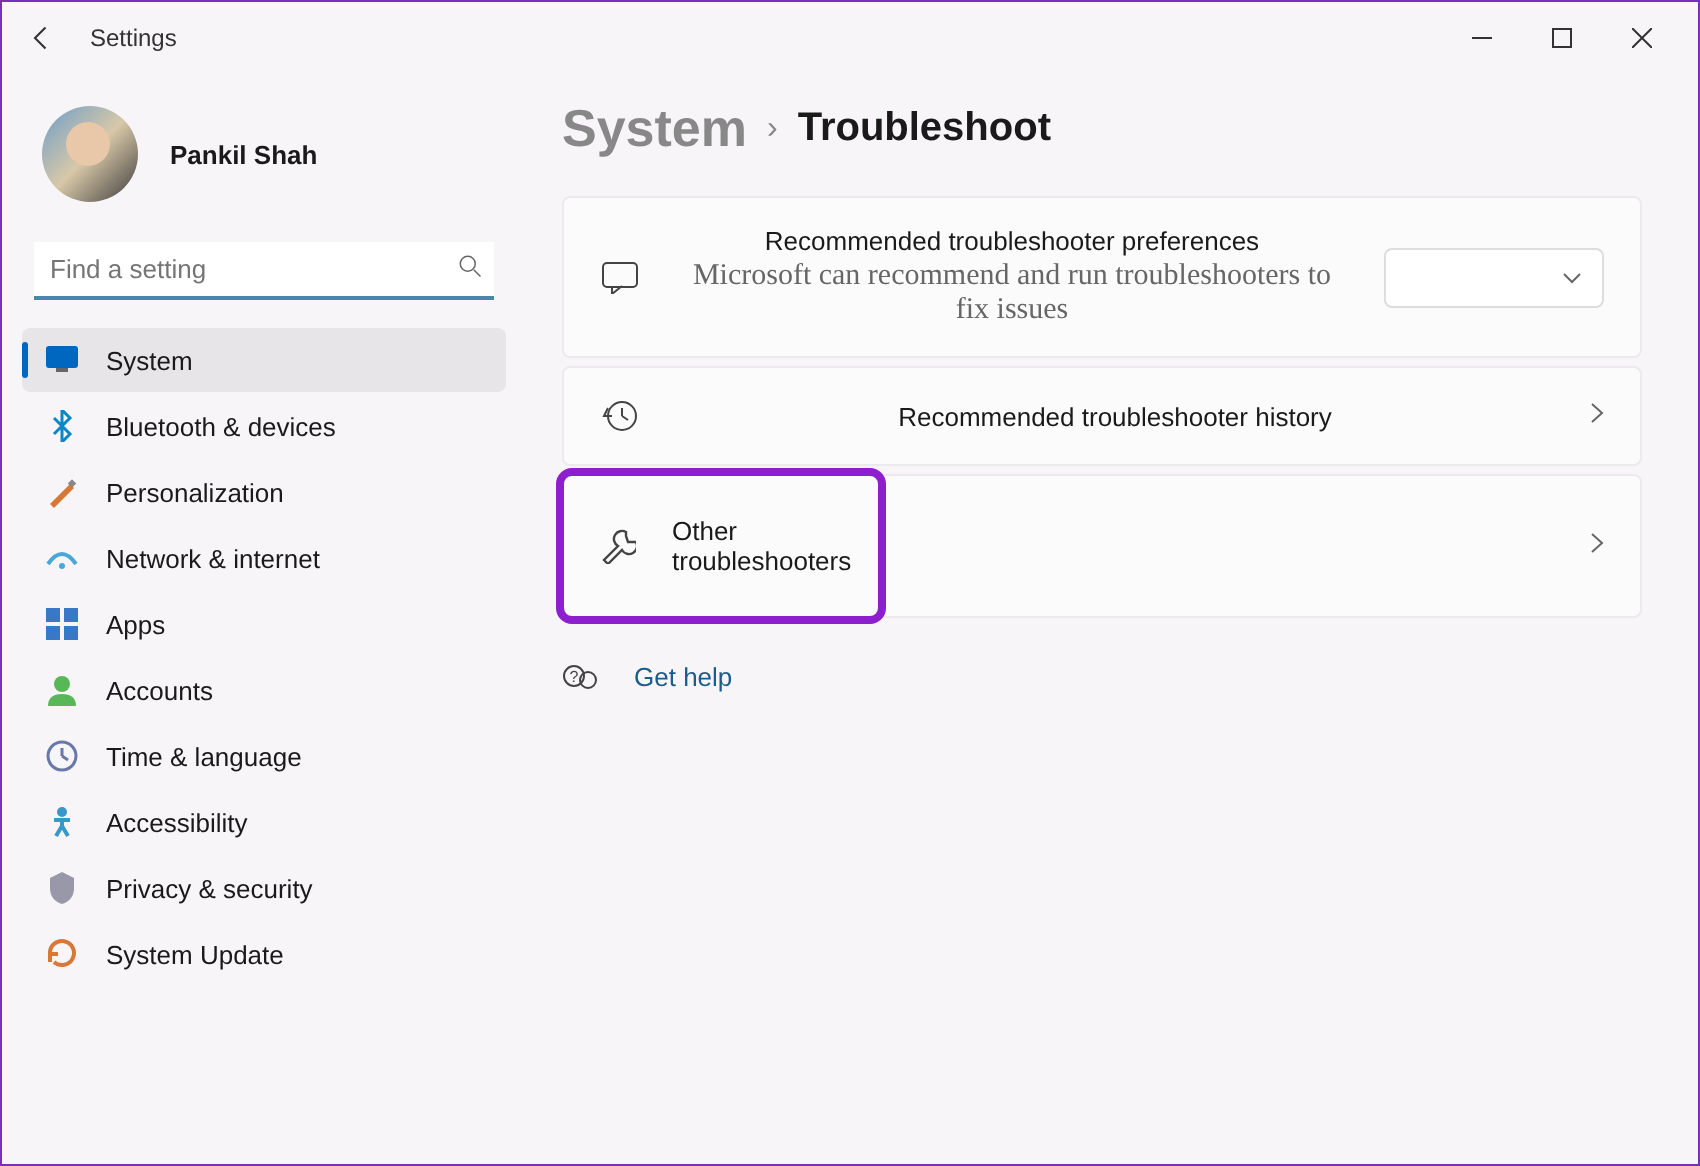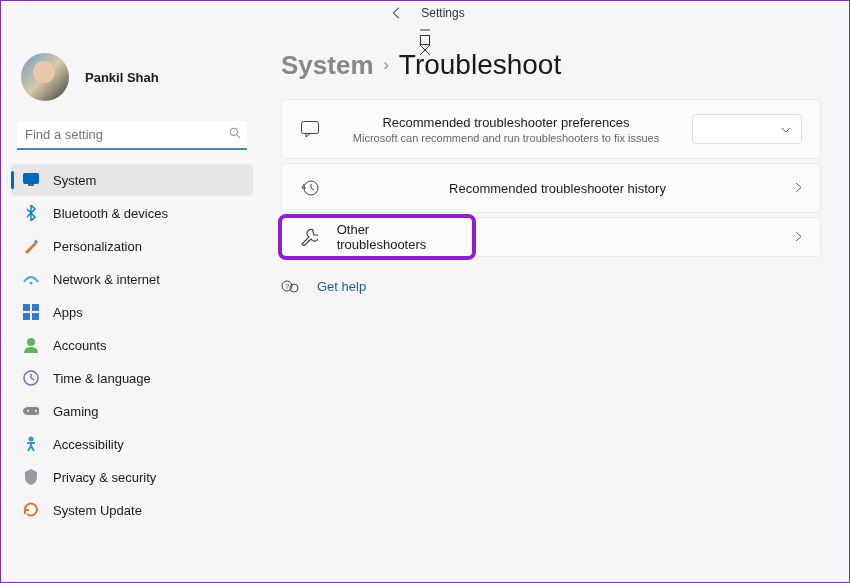--- a/index.html
+++ b/index.html
@@ -1,18 +1,18 @@
 <!DOCTYPE html>
 <html><head>
 <meta charset="utf-8">
 <style>
   * { box-sizing: border-box; margin: 0; padding: 0; font-family: "Segoe UI", -apple-system, sans-serif; }
   body { width: 850px; height: 583px; background: #f8f5f8; border: 1px solid #7a2fb8; overflow: hidden; position: relative; }
   
-  .titlebar { height: 36px; display: flex; align-items: center; padding: 0 8px; flex-direction: column; }
+  .titlebar { height: 36px; display: flex; align-items: center; padding: 0 8px; }
   .tb-left { display: flex; align-items: center; gap: 12px; flex: 1; }
   .back-btn { width: 24px; height: 24px; display: flex; align-items: center; justify-content: center; color: #333; cursor: pointer; }
   .app-title { font-size: 12px; color: #333; }
   .tb-ctrl { width: 40px; height: 28px; display: flex; align-items: center; justify-content: center; color: #333; cursor: pointer; }
   
   .layout { display: flex; height: calc(100% - 36px); }
   .sidebar { width: 260px; padding: 8px 8px 8px 10px; }
   
   .profile { display: flex; align-items: center; gap: 16px; padding: 8px 10px 16px; }
   .avatar { width: 48px; height: 48px; border-radius: 50%; background: linear-gradient(135deg, #6b9dc9 0%, #d8c8a8 50%, #3a3a3a 100%); position: relative; overflow: hidden; }
@@ -26,34 +26,34 @@
   .nav { display: flex; flex-direction: column; gap: 1px; }
   .nav-item { display: flex; align-items: center; gap: 14px; padding: 8px 12px; font-size: 13px; color: #1a1a1a; border-radius: 4px; cursor: pointer; position: relative; }
   .nav-item.active { background: #e8e5e8; }
   .nav-item.active::before { content: ''; position: absolute; left: 0; top: 7px; bottom: 7px; width: 3px; background: #0067c0; border-radius: 2px; }
   .nav-icon { width: 16px; height: 16px; display: flex; align-items: center; justify-content: center; }
   
   .content { flex: 1; padding: 12px 28px 20px 20px; overflow-y: auto; }
   .breadcrumb { display: flex; align-items: center; gap: 10px; margin-bottom: 18px; }
   .bc-parent { font-size: 26px; font-weight: 600; color: #888; cursor: pointer; }
   .bc-sep { font-size: 16px; color: #888; }
-  .bc-current { font-size: 28px; font-weight: 400; color: #1a1a1a; }
+  .bc-current { font-size: 20px; font-weight: 700; color: #1a1a1a; }
   
   .section-label { font-size: 13px; font-weight: 600; color: #1a1a1a; margin-bottom: 10px; }
   
   .card { background: #fcfbfc; border: 1px solid #eceaec; border-radius: 4px; padding: 14px 18px; display: flex; align-items: center; gap: 18px; margin-bottom: 4px; cursor: pointer; }
   .card-icon { width: 20px; height: 20px; display: flex; align-items: center; justify-content: center; color: #444; }
   .card-body { flex: 1; text-align: center; }
   .card-title { font-size: 13px; color: #1a1a1a; }
-  .card-sub { font-size: 11px; color: #666; margin-top: 2px; }
+  .card-sub { font-size: 15px; color: #666; margin-top: 2px; font-family: Liberation Serif, serif; }
   .card-select { border: 1px solid #ddd; background: #fff; border-radius: 4px; padding: 6px 10px; width: 110px; height: 30px; display: flex; align-items: center; justify-content: flex-end; cursor: pointer; }
   .chevron { color: #666; font-size: 11px; }
   
   .other-wrap { background: #fcfbfc; border: 1px solid #eceaec; border-radius: 4px; display: flex; align-items: center; margin-bottom: 20px; position: relative; }
-  .other-left { outline: 4px solid #8d1fcf; outline-offset: 0px; border-radius: 4px; padding: 4px 18px; display: flex; align-items: center; gap: 18px; width: 190px; }
+  .other-left { outline: 4px solid #8d1fcf; outline-offset: 0px; border-radius: 4px; padding: 20px 18px; display: flex; align-items: center; gap: 18px; width: 157px; }
   .other-right { flex: 1; display: flex; justify-content: flex-end; padding-right: 18px; }
   
   .links { margin-top: 6px; display: flex; flex-direction: column; gap: 12px; }
   .link-row { display: flex; align-items: center; gap: 18px; font-size: 13px; cursor: pointer; }
   .link-row .lbl { color: #1a5d8a; }
   .link-icon { width: 18px; height: 18px; display: flex; align-items: center; justify-content: center; color: #444; }
 </style>
 </head>
 <body>
 
@@ -160,30 +160,20 @@
             <svg width="16" height="16">
               <circle cx="8" cy="8" r="7" stroke="#6878a8" fill="none" stroke-width="1.5"></circle>
               <line x1="8" y1="8" x2="8" y2="4" stroke="#6878a8" stroke-width="1.5"></line>
               <line x1="8" y1="8" x2="11" y2="10" stroke="#6878a8" stroke-width="1.5"></line>
             </svg>
           </span>
         <span>Time &amp; language</span>
       </div>
       <div class="nav-item">
         <span class="nav-icon">
-            <svg width="18" height="12">
-              <rect x="0" y="2" width="18" height="8" rx="5" fill="#888"></rect>
-              <circle cx="5" cy="6" r="1" fill="#fff"></circle>
-              <circle cx="13" cy="6" r="1" fill="#fff"></circle>
-            </svg>
-          </span>
-        <span>Gaming</span>
-      </div>
-      <div class="nav-item">
-        <span class="nav-icon">
             <svg width="14" height="16">
               <circle cx="7" cy="3" r="2.5" fill="#3898c8"></circle>
               <path d="M7 6 L7 10 M3 7 L11 7 M7 10 L4 15 M7 10 L10 15" stroke="#3898c8" stroke-width="2"></path>
             </svg>
           </span>
         <span>Accessibility</span>
       </div>
       <div class="nav-item">
         <span class="nav-icon">
             <svg width="14" height="16">

